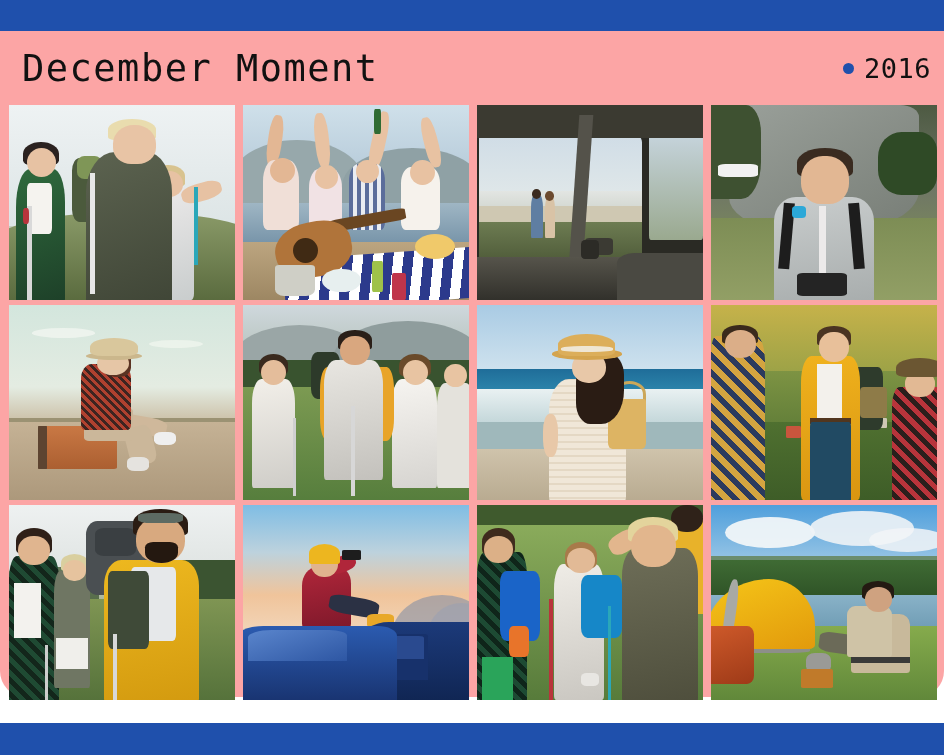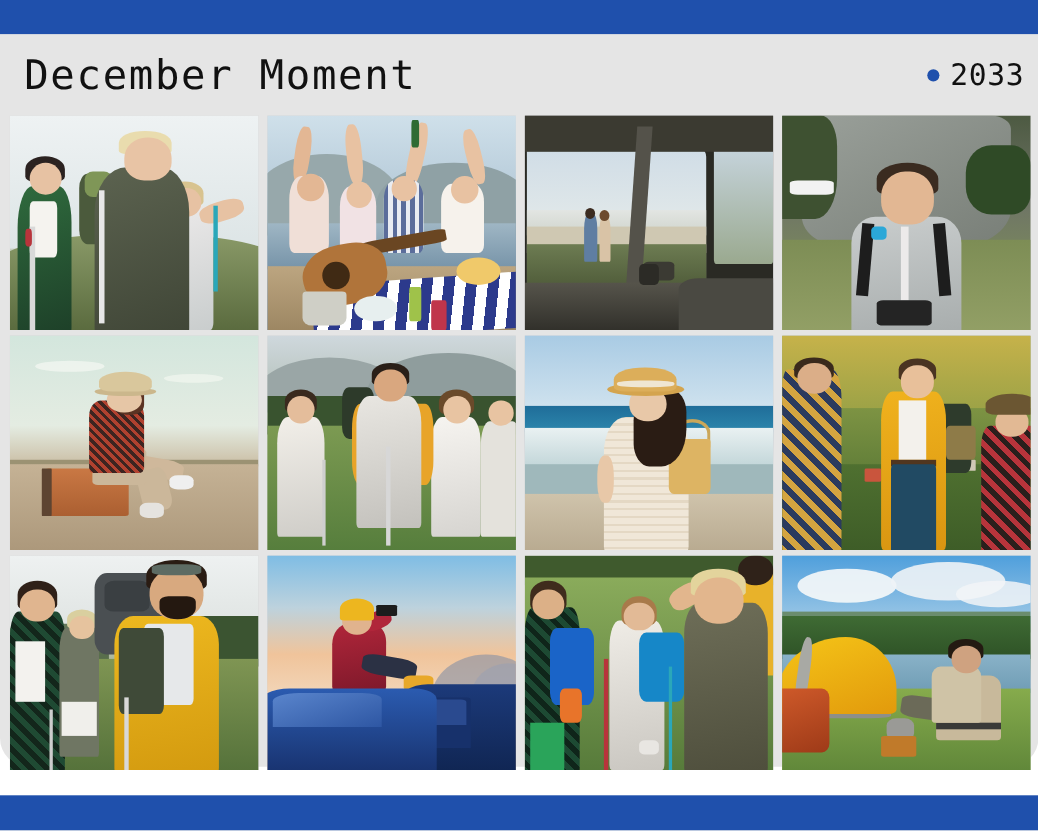--- a/index.html
+++ b/index.html
@@ -11,21 +11,21 @@
     height: 755px;
     background: #ffffff;
     font-family: "DejaVu Sans Mono", monospace;
     overflow: hidden;
     position: relative;
   }
   .page {
     position: relative;
     width: 944px;
     height: 697px;
-    background: #e5e5e5;
+    background: #fca5a5;
     box-sizing: border-box;
     border-radius: 26px;
   }
   .bar {
     position: absolute;
     left: 0;
     width: 944px;
     background: #1F50AC;
   }
   .bar-top {
@@ -367,21 +367,21 @@
 <body>
 
 <div class="page">
 
   <div class="bar bar-top"></div>
 
   <div class="header">
     <div class="title">December Moment</div>
     <div class="year-badge">
       <span class="year-dot"></span>
-      <span class="year-text">2033</span>
+      <span class="year-text">2016</span>
     </div>
   </div>
 
   <div class="grid">
 
     <div class="cell" title="Hikers taking a selfie on a misty mountain ridge" aria-label="Young man with blond hair, backpack and trekking poles leads a group of friends hiking">
       <div class="photo p1">
         <div class="layer sky"></div>
           <div class="layer hill"></div>
         <div class="layer wbody"></div>

